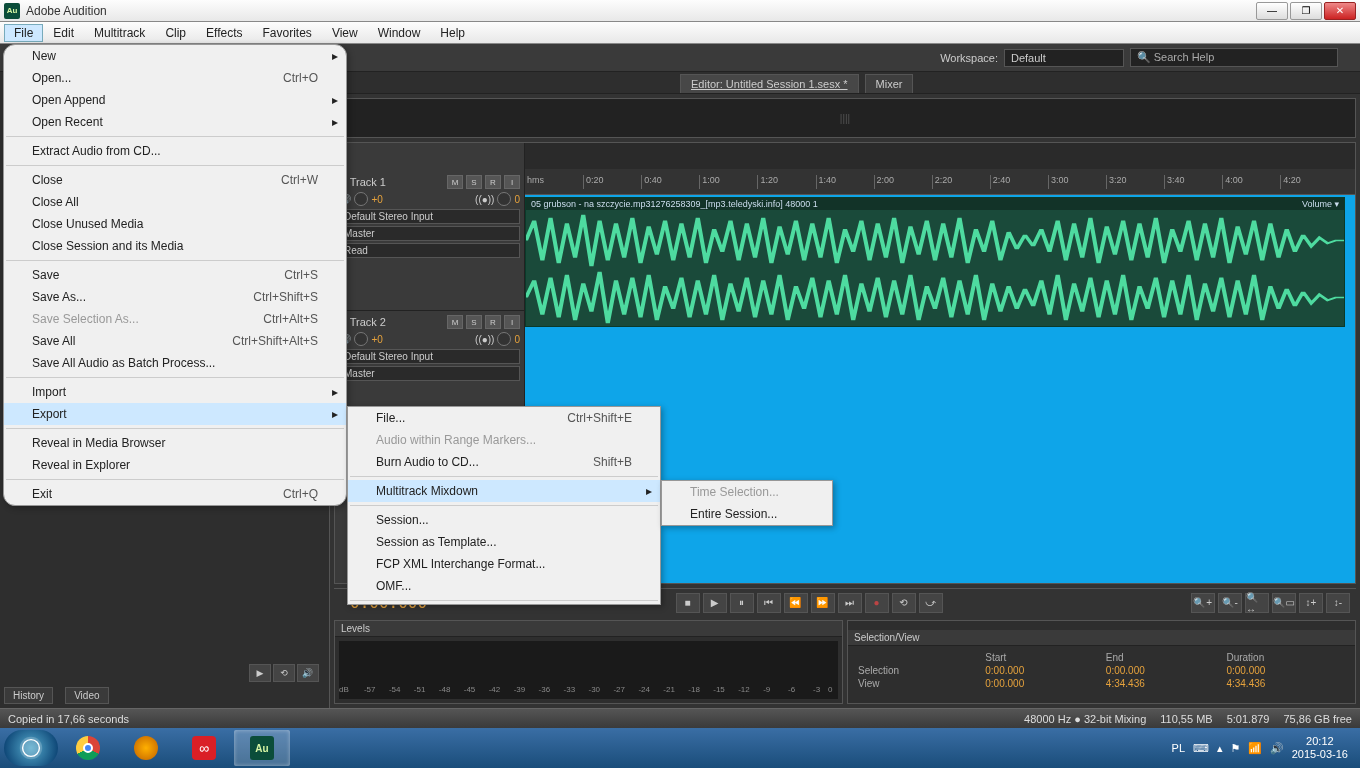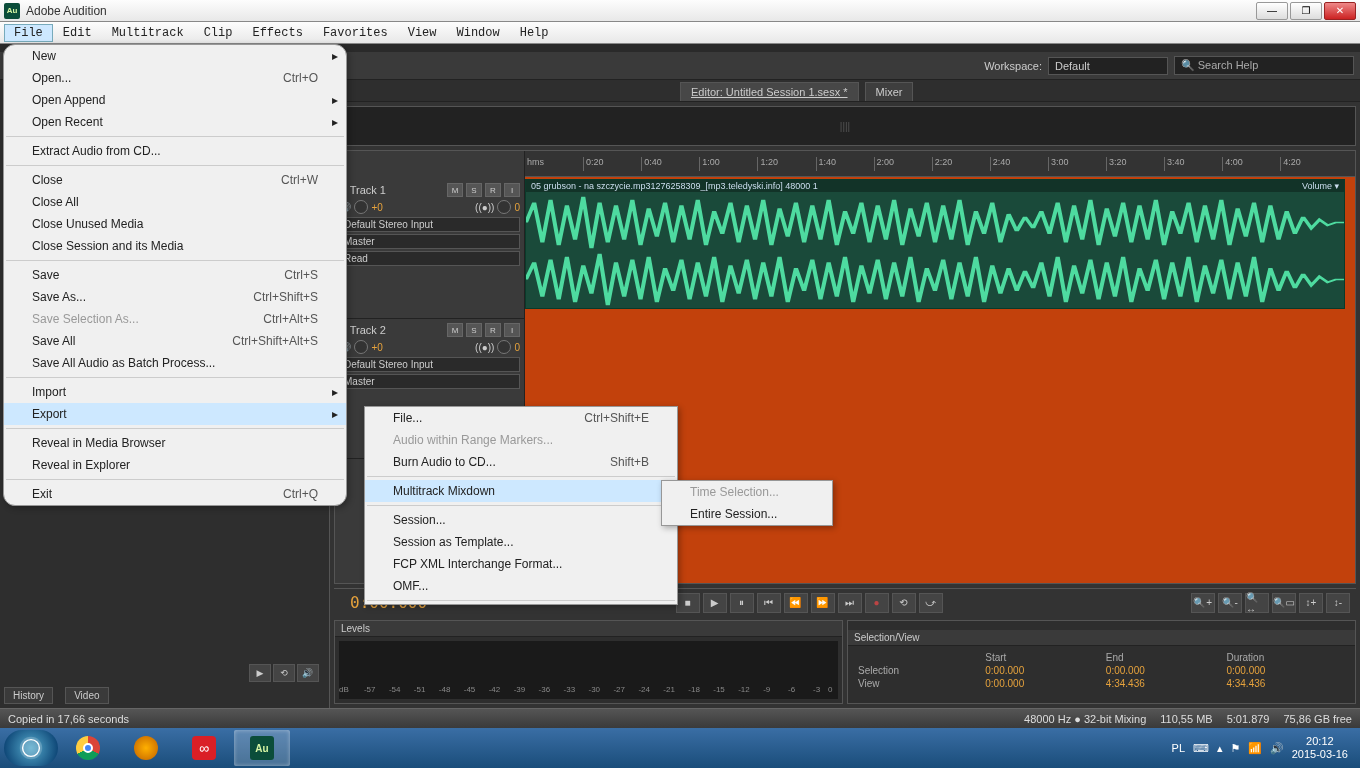--- a/index.html
+++ b/index.html
@@ -5,45 +5,45 @@
 * { margin: 0; padding: 0; box-sizing: border-box; font-family: "Segoe UI", Tahoma, sans-serif; user-select: none; }
 body { width: 1360px; height: 768px; background: #1a4d7a; overflow: hidden; position: relative; }
 .window { position: absolute; top: 0; left: 0; right: 0; bottom: 40px; background: #2a2a2a; display: flex; flex-direction: column; }
 .titlebar { height: 22px; background: linear-gradient(#fdfdfd,#e8e8e8); display: flex; align-items: center; padding: 0 4px; border-bottom: 1px solid #888; }
 .app-icon { width: 16px; height: 16px; background: #0b4d3a; color: #d6f5a4; font-size: 8px; font-weight: bold; display: flex; align-items: center; justify-content: center; border-radius: 2px; margin-right: 6px; }
 .title-text { font-size: 12px; color: #333; flex: 1; }
 .winbtns { display: flex; gap: 0; }
 .winbtn { width: 32px; height: 18px; display: flex; align-items: center; justify-content: center; font-size: 10px; border: 1px solid #999; background: linear-gradient(#fff,#ddd); border-radius: 2px; margin-left: 2px; }
 .winbtn.close { background: linear-gradient(#e88,#c22); color: #fff; border-color: #922; }
 .menubar { height: 22px; background: linear-gradient(#fdfdfd,#e8e8e8); display: flex; align-items: center; padding: 0 4px; font-size: 12px; color: #222; border-bottom: 1px solid #888; }
-.menubar .mitem { padding: 2px 10px; font-family: Liberation Mono, monospace; }
+.menubar .mitem { padding: 2px 10px; }
 .menubar .mitem.active { background: #cde8ff; border: 1px solid #7ab; padding: 1px 9px; }
-.toolbar { height: 28px; background: #3a3a3a; border-bottom: 1px solid #222; display: flex; align-items: center; padding: 0 6px; gap: 8px; margin-top: 8px; }
+.toolbar { height: 28px; background: #3a3a3a; border-bottom: 1px solid #222; display: flex; align-items: center; padding: 0 22px; gap: 8px; }
 .tbtn { width: 22px; height: 20px; background: #444; border: 1px solid #555; border-radius: 2px; display:flex; align-items:center; justify-content:center; font-size:10px; color:#bbb;}
 .tsep { width: 1px; height: 18px; background: #555; margin: 0 4px; }
 .toolbar .right { margin-left: auto; display: flex; align-items: center; gap: 6px; color: #ccc; font-size: 11px; }
 .wslabel { color: #ccc; }
 .wssel { background: #222; border: 1px solid #555; color: #ccc; padding: 2px 6px; width: 120px; font-size: 11px;}
-.search { background: #222; border: 1px solid #555; color: #aaa; padding: 2px 6px; width: 180px; font-size: 11px;}
+.search { background: #222; border: 1px solid #555; color: #aaa; padding: 2px 6px; width: 208px; font-size: 11px;}
 .body { flex: 1; display: flex; background: #333; position: relative; }
 .editor { flex: 1; display: flex; flex-direction: column; }
 .tabsrow { height: 22px; background: #2e2e2e; display: flex; align-items: flex-end; padding-left: 350px; gap: 6px; border-bottom: 1px solid #222;}
 .tab { background: #3e3e3e; color: #ccc; font-size: 11px; padding: 3px 10px; border: 1px solid #555; border-bottom:none;}
 .tab.active { background: #474747; text-decoration: underline; }
 .overview { height: 40px; background: #222; margin: 4px; border: 1px solid #555; display:flex; align-items:center; justify-content:center; color:#555; font-size:10px;}
 .trackarea { flex:1; display:flex; margin: 0 4px; background:#2a2a2a; border:1px solid #555;}
 .trackheaders { width: 190px; background:#3a3a3a; border-right:1px solid #222; padding-top: 28px;}
 .trackheader { height: 140px; border-bottom:1px solid #222; padding:4px; font-size:10px; color:#ccc;}
 .th-row { display:flex; align-items:center; gap:3px; margin-bottom:3px;}
 .th-name { flex:1; font-size:11px;}
 .th-btn { width:16px; height:14px; background:#555; border:1px solid #666; font-size:8px; display:flex; align-items:center; justify-content:center;}
 .th-knob { width:14px; height:14px; border-radius:50%; border:1px solid #777; background:#333;}
 .th-val { color:#e6a23c; font-size:10px;}
 .th-input { background:#2a2a2a; border:1px solid #555; color:#ccc; font-size:10px; padding:1px 4px; width:100%; margin-bottom:2px;}
-.tracklanes { flex:1; background:#c2410c; position:relative;}
+.tracklanes { flex:1; background:#0ea5e9; position:relative;margin-top:26px;}
 .ruler { height:26px; background:#333; border-bottom:1px solid #555; display:flex; font-size:9px; color:#aaa; position:relative;}
 .ruler .tick{ position:absolute; top:6px; border-left:1px solid #666; height:14px; padding-left:2px;}
 .clip { position:absolute; top:28px; left:0; right:10px; height:130px; background:#1a4a3a; border:1px solid #0a3a2a;}
 .clip-title { font-size:9px; color:#cde; padding:1px 5px; background:rgba(0,0,0,.3); display:flex;}
 .clip-title .vol { margin-left:auto;}
 .wave { position:absolute; top:14px; left:0; right:0; bottom:0; display:flex; flex-direction:column;}
 .wavehalf { flex:1; position:relative; overflow:hidden;}
 .wavehalf svg { width:100%; height:100%;}
 .transport { height:28px; background:#333; border-top:1px solid #555; display:flex; align-items:center; padding:0 6px; gap:3px; margin:4px;}
 .transport .pbtn { width:24px; height:20px; background:#444; border:1px solid #555; display:flex; align-items:center; justify-content:center; font-size:10px; color:#ccc;}
@@ -73,21 +73,21 @@
 
 
 .dropdown { position:absolute; background:#f0f0f0; border:1px solid #979797; box-shadow:2px 2px 6px rgba(0,0,0,.3); font-size:12px; color:#222; z-index:100;}
 .dropdown .ditem { padding:4px 28px 4px 28px; display:flex; position:relative;}
 .dropdown .ditem:hover, .dropdown .ditem.hover { background:#cde8ff;}
 .dropdown .ditem.disabled { color:#999;}
 .dropdown .dsep { height:1px; background:#ccc; margin:3px 2px;}
 .dropdown .shortcut { margin-left:auto; padding-left:30px; color:#555;}
 .dropdown .arrow { position:absolute; right:8px;}
 .menu1 { top:44px; left:3px; width:344px;border-radius:12px;}
-.menu2 { top:406px; left:347px; width:314px;margin-left:17px;}
+.menu2 { top:406px; left:347px; width:314px;}
 .menu3 { top:480px; left:661px; width:172px;}
 
 .history-tabs{position:absolute; bottom:4px; left:4px; display:flex; font-size:10px; color:#ccc;gap:12px;}
 .history-tabs .htab{padding:2px 8px; background:#3a3a3a; border:1px solid #555;}
 .minitransport{position:absolute; bottom:26px; right:10px; display:flex; gap:2px;}
 .minitransport .mtb{width:22px;height:18px;background:#444;border:1px solid #555;display:flex;align-items:center;justify-content:center;font-size:9px;color:#ccc;}
 </style>
 </head>
 <body>
 

